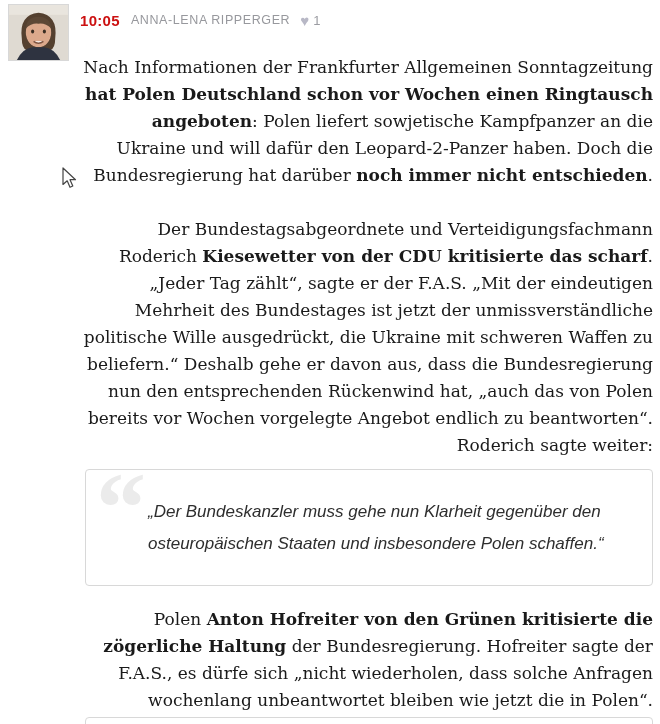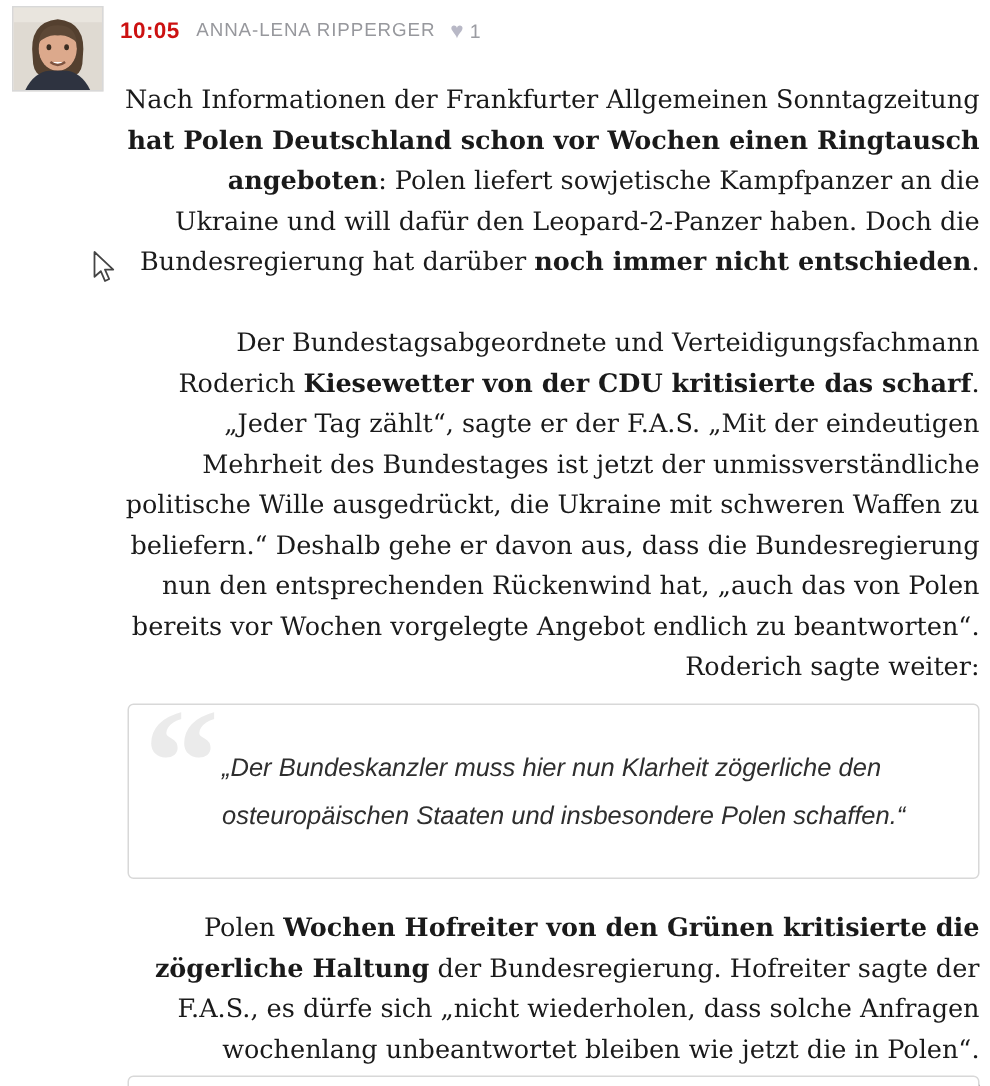--- a/index.html
+++ b/index.html
@@ -85,24 +85,24 @@
       <span class="like-count">1</span>
     </span>
   </div>
 
   <div class="body-text">
     <p class="para-1"><span>Nach Informationen der Frankfurter Allgemeinen Sonntagzeitung </span><b>hat Polen Deutschland schon vor Wochen einen Ringtausch angeboten</b><span>: Polen liefert sowjetische Kampfpanzer an die Ukraine und will dafür den Leopard-2-Panzer haben. Doch die Bundesregierung hat darüber </span><b>noch immer nicht entschieden</b><span>.</span></p>
     <p class="para-2"><span>Der Bundestagsabgeordnete und Verteidigungsfachmann Roderich </span><b>Kiesewetter von der CDU kritisierte das scharf</b><span>. „Jeder Tag zählt“, sagte er der F.A.S. „Mit der eindeutigen Mehrheit des Bundestages ist jetzt der unmissverständliche politische Wille ausgedrückt, die Ukraine mit schweren Waffen zu beliefern.“ Deshalb gehe er davon aus, dass die Bundesregierung nun den entsprechenden Rückenwind hat, „auch das von Polen bereits vor Wochen vorgelegte Angebot endlich zu beantworten“. Roderich sagte weiter:</span></p>
 
     <div class="quote-box">
       <span class="quote-glyph">“</span>
-      <div class="quote-text">„Der Bundeskanzler muss hier nun Klarheit zögerliche den osteuropäischen Staaten und insbesondere Polen schaffen.“</div>
+      <div class="quote-text">„Der Bundeskanzler muss gehe nun Klarheit gegenüber den osteuropäischen Staaten und insbesondere Polen schaffen.“</div>
     </div>
 
-    <p class="para-3"><span>Polen </span><b>Wochen Hofreiter von den Grünen kritisierte die zögerliche Haltung</b><span> der Bundesregierung. Hofreiter sagte der F.A.S., es dürfe sich „nicht wiederholen, dass solche Anfragen wochenlang unbeantwortet bleiben wie jetzt die in Polen“. Vielmehr sollte das Kanzleramt sie im Rahmen „unserer Möglichkeiten positiv beantworten“.</span></p>
+    <p class="para-3"><span>Polen </span><b>Anton Hofreiter von den Grünen kritisierte die zögerliche Haltung</b><span> der Bundesregierung. Hofreiter sagte der F.A.S., es dürfe sich „nicht wiederholen, dass solche Anfragen wochenlang unbeantwortet bleiben wie jetzt die in Polen“. Vielmehr sollte das Kanzleramt sie im Rahmen „unserer Möglichkeiten positiv beantworten“.</span></p>
 
   </div>
 
 </div>
 
 <div class="link-card-stub"></div>
 
 <svg class="cursor" viewBox="0 0 16 22">
   <path d="M2,1 L2,17.5 L6.2,13.8 L9,20.3 L11.8,19 L9,12.7 L14.5,12.7 Z" fill="#ffffff" stroke="#444444" stroke-width="1.2" stroke-linejoin="round"></path>
 </svg>

